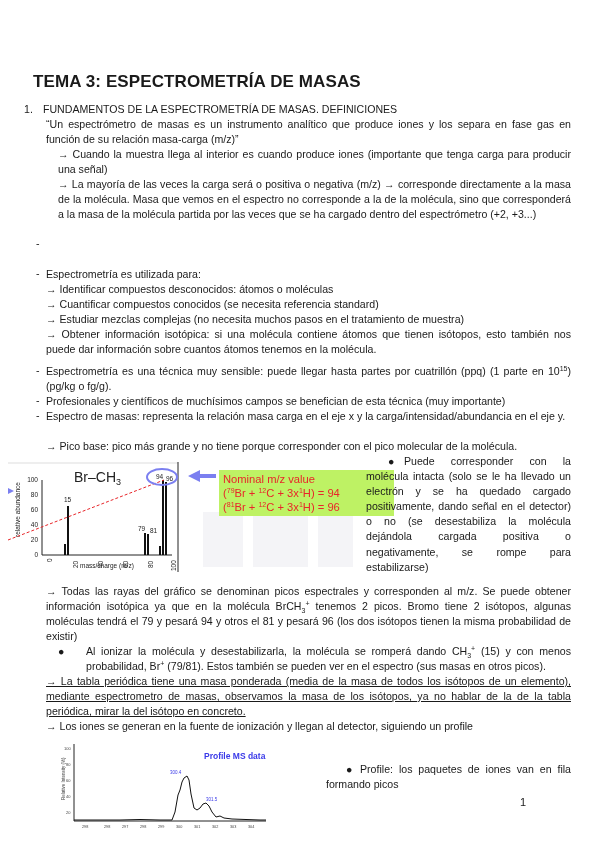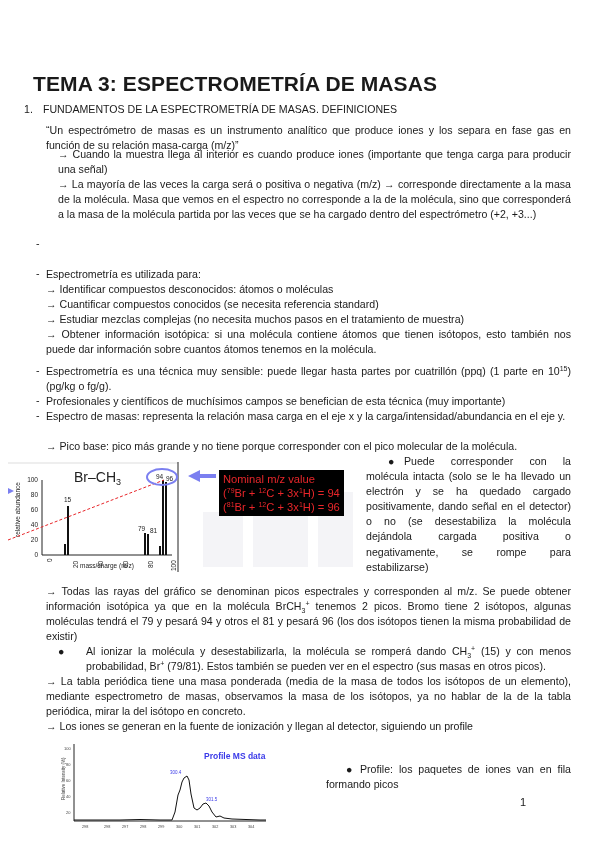--- a/index.html
+++ b/index.html
@@ -1,46 +1,46 @@
 <!DOCTYPE html>
 <html><head>
   <meta charset="utf-8">
   <style>
     html, body { margin:0; padding:0; background:#ffffff; }
     body { width:600px; height:848px; position:relative; overflow:hidden;
            font-family:"Liberation Sans", sans-serif; color:#1a1a1a; }
     .page { position:absolute; left:0; top:0; width:600px; height:848px; }
-    .title { position:absolute; left:33px; top:72px; font-size:21px; font-weight:bold; letter-spacing:0.1px; }
+    .title { position:absolute; left:33px; top:72px; font-size:17px; font-weight:bold; letter-spacing:0.1px; }
     .txt { position:absolute; font-size:10.6px; line-height:15.1px; }
     .just { text-align:justify; text-align-last:left; }
     .h1 { left:24px; top:102px; }
     .h1 .num { display:inline-block; width:19px; }
     .block { left:46px; width:525px; }
     .ind { padding-left:12px; }
     .dash { position:absolute; left:36px; font-size:10.6px; }
     .u { }
     sup { font-size:7px; vertical-align:4px; line-height:0; }
     sub { font-size:7px; line-height:0; }
     .fig1 { position:absolute; left:8px; top:462px; width:356px; height:110px; }
     .fig2 { position:absolute; left:60px; top:740px; width:210px; height:90px; }
-    .note { position:absolute; left:219px; top:470px; width:125px; height:46px; background:#000000; color:#e8262a; font-size:11.2px; line-height:14px; padding:2px 4px; box-sizing:border-box; }
+    .note { position:absolute; left:219px; top:470px; width:175px; height:46px; background:#bef264; color:#e8262a; font-size:11.2px; line-height:14px; padding:2px 4px; box-sizing:border-box; }
     .pagenum { position:absolute; left:520px; top:796px; font-size:11px; }
   </style>
 </head>
 <body>
 
 <div class="page">
 
   <div class="title">TEMA 3: ESPECTROMETRÍA DE MASAS</div>
 
   <div class="txt h1">
     <span class="num">1.</span><span>FUNDAMENTOS DE LA ESPECTROMETRÍA DE MASAS. DEFINICIONES</span>
   </div>
 
-  <div class="txt block just" style="top:117px;margin-top:6px;">“Un espectrómetro de masas es un instrumento analítico que produce iones y los separa en fase gas en función de su relación masa-carga (m/z)”</div>
+  <div class="txt block just" style="top:117px;">“Un espectrómetro de masas es un instrumento analítico que produce iones y los separa en fase gas en función de su relación masa-carga (m/z)”</div>
 
   <div class="txt block just ind" style="top:147px;width:513px;">→ Cuando la muestra llega al interior es cuando produce iones (importante que tenga carga para producir una señal)</div>
 
   <div class="txt block just ind" style="top:177px;width:513px;">→ La mayoría de las veces la carga será o positiva o negativa (m/z) → corresponde directamente a la masa de la molécula. Masa que vemos en el espectro no corresponde a la de la molécula, sino que corresponderá a la masa de la molécula partida por las veces que se ha cargado dentro del espectrómetro (+2, +3...)</div>
 
   <span class="dash" style="top:237px;">-</span>
 
   <span class="dash" style="top:267px;">-</span>
   <div class="txt block" style="top:267px;">Espectrometría es utilizada para:</div>
   <div class="txt block" style="top:282px;">
@@ -119,21 +119,21 @@
     <div>(<sup>81</sup>Br + <sup>12</sup>C + 3x<sup>1</sup>H) = 96</div>
   </div>
 
   <div class="txt just" style="left:366px;top:454px;width:205px;"><span style="display:inline-block;width:16px;padding-left:22px;">●</span><span>Puede corresponder con la molécula intacta (solo se le ha llevado un electrón y se ha quedado cargado positivamente, dando señal en el detector) o no (se desestabiliza la molécula dejándola cargada positiva o negativamente, se rompe para estabilizarse)</span></div>
 
   <div class="txt block just" style="top:584px;"><span>→ Todas las rayas del gráfico se denominan picos espectrales y corresponden al m/z. Se puede obtener información isotópica ya que en la molécula BrCH</span><sub>3</sub><sup>+</sup><span> tenemos 2 picos. Bromo tiene 2 isótopos, algunas moléculas tendrá el 79 y pesará 94 y otros el 81 y pesará 96 (los dos isótopos tienen la misma probabilidad de existir)</span></div>
 
   <span class="txt" style="left:58px;top:644px;">●</span>
   <div class="txt just" style="left:86px;top:644px;width:485px;"><span>Al ionizar la molécula y desestabilizarla, la molécula se romperá dando CH</span><sub>3</sub><sup>+</sup><span> (15) y con menos probabilidad, Br</span><sup>+</sup><span> (79/81). Estos también se pueden ver en el espectro (sus masas en otros picos).</span></div>
 
-  <div class="txt block just" style="top:674px;">→ La tabla periódica tiene una masa ponderada (media de la masa de todos los isótopos de un elemento), mediante espectrometro de masas, observamos la masa de los isótopos, ya no hablar de la de la tabla periódica, mirar la del isótopo en concreto.</div>
+  <div class="txt block just" style="top:674px;text-decoration:underline;">→ La tabla periódica tiene una masa ponderada (media de la masa de todos los isótopos de un elemento), mediante espectrometro de masas, observamos la masa de los isótopos, ya no hablar de la de la tabla periódica, mirar la del isótopo en concreto.</div>
 
   <div class="txt block" style="top:719px;">→ Los iones se generan en la fuente de ionización y llegan al detector, siguiendo un profile</div>
 
   <div class="txt just" style="left:326px;top:734px;width:245px;margin-top:28px;"><span style="display:inline-block;width:14px;padding-left:20px;">●</span><span>Profile: los paquetes de iones van en fila formando picos</span></div>
 
   <svg class="fig2" viewBox="0 0 210 90">
     <text transform="translate(5,60) rotate(-90)" font-size="4.5" fill="#444" font-family="Liberation Sans, sans-serif">Relative Intensity (%)</text>
     <line x1="14" y1="4" x2="14" y2="81" stroke="#222" stroke-width="1"></line>
     <line x1="14" y1="81" x2="206" y2="81" stroke="#222" stroke-width="1"></line>
     <g font-size="4" fill="#444" font-family="Liberation Sans, sans-serif">

